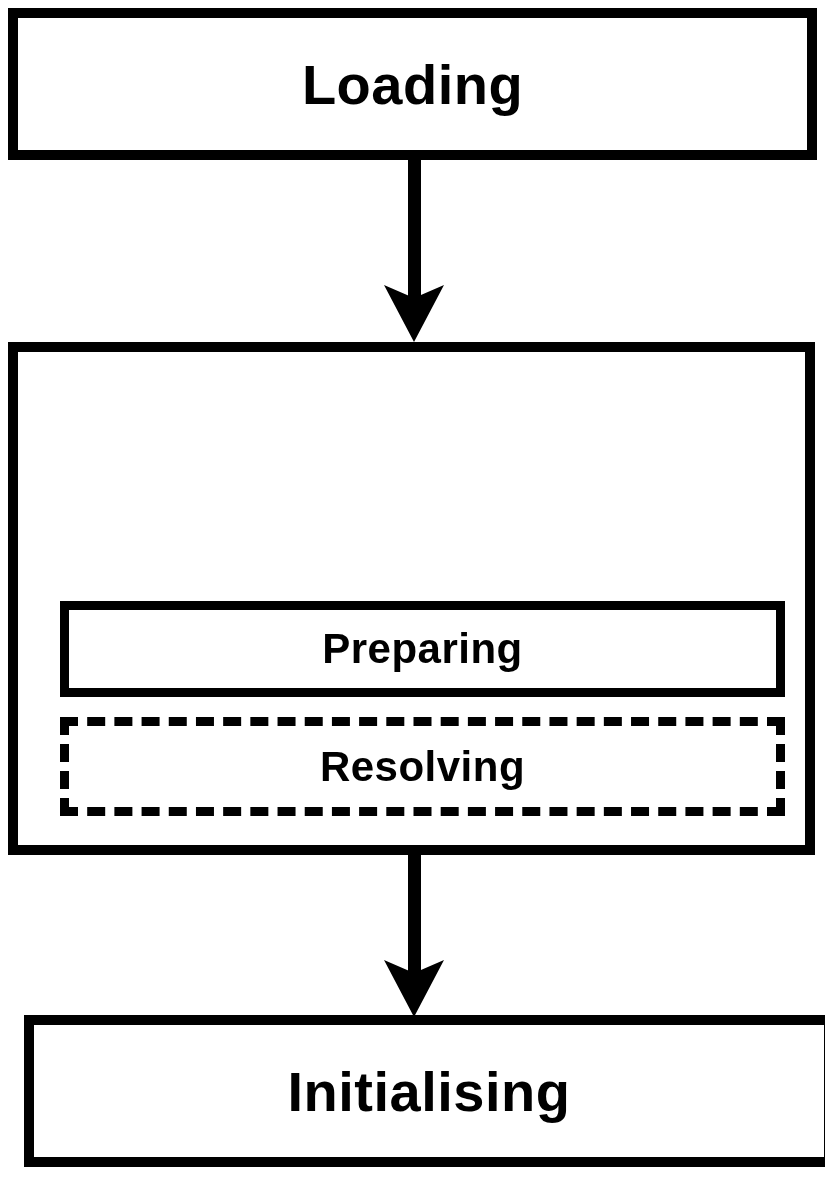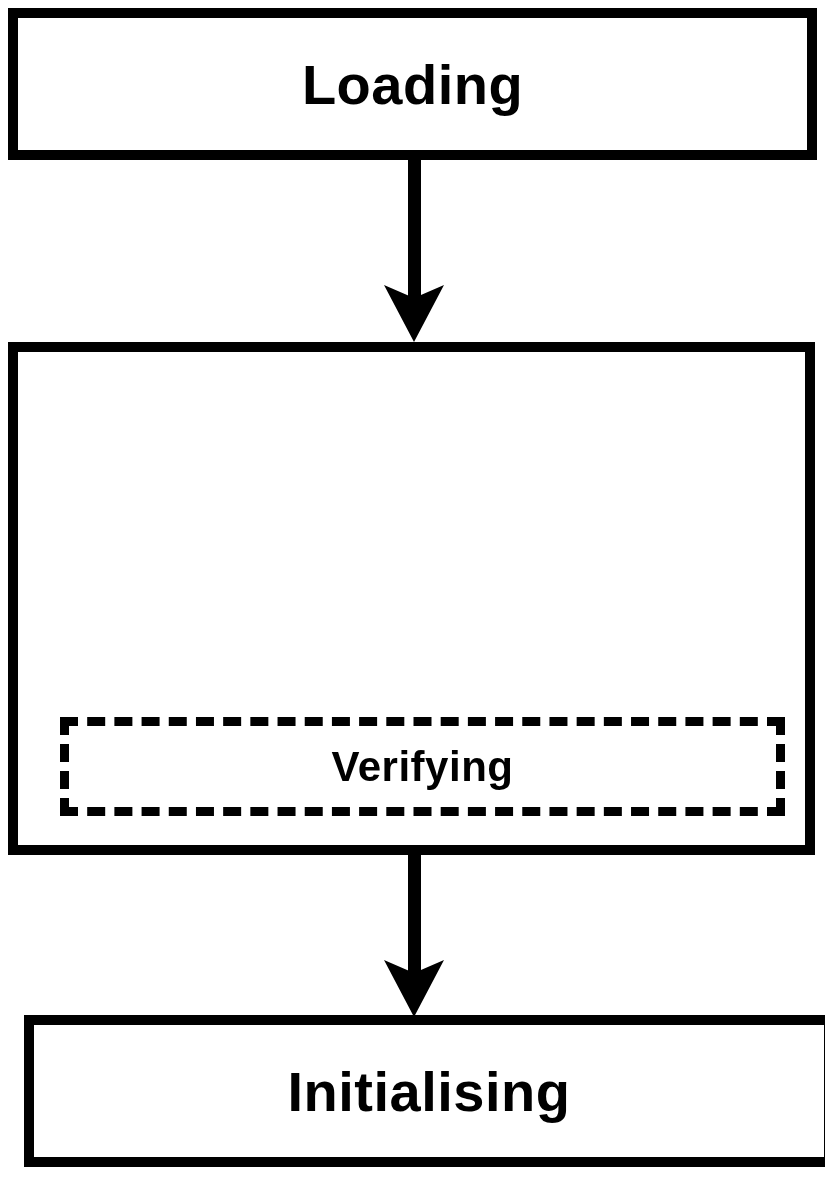--- a/index.html
+++ b/index.html
@@ -74,23 +74,26 @@
   </div>
 
   <svg id="arrow-1" class="arrow-svg" viewBox="0 0 68 184" aria-hidden="true">
     <rect x="28" y="0" width="13" height="145" fill="#000000"></rect>
     <polygon points="4,127 34,140 64,127 34,184" fill="#000000"></polygon>
   </svg>
 
   <div class="node" id="linking-box">
 
 
+    <div class="sub-node" id="preparing-box">
+      <span class="sub-label">Preparing</span>
+    </div>
 
     <div class="sub-node" id="resolving-box">
-      <span class="sub-label">Verifying</span>
+      <span class="sub-label">Resolving</span>
     </div>
   </div>
 
   <svg id="arrow-2" class="arrow-svg" viewBox="0 0 68 164" aria-hidden="true">
     <rect x="28" y="0" width="13" height="125" fill="#000000"></rect>
     <polygon points="4,107 34,120 64,107 34,164" fill="#000000"></polygon>
   </svg>
 
   <div class="node main-node" id="initialising-box">
     <span class="main-label">Initialising</span>

